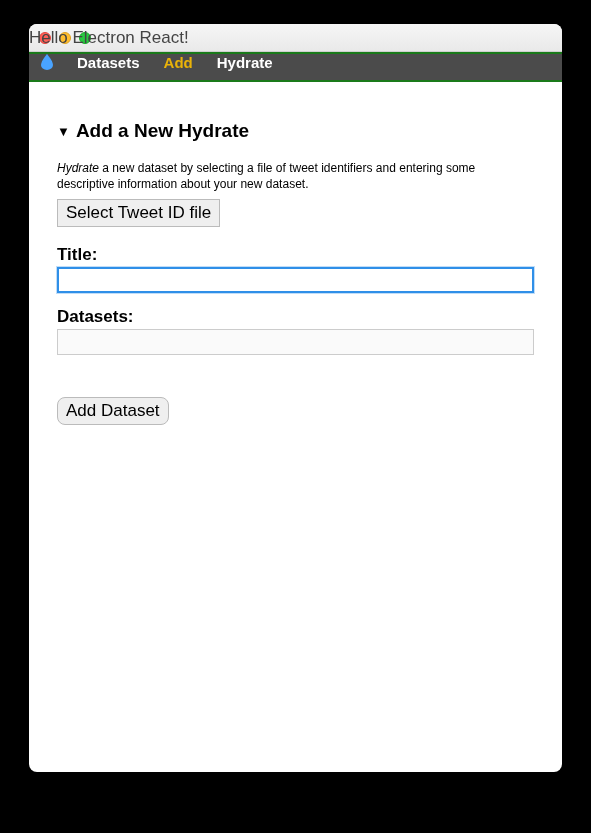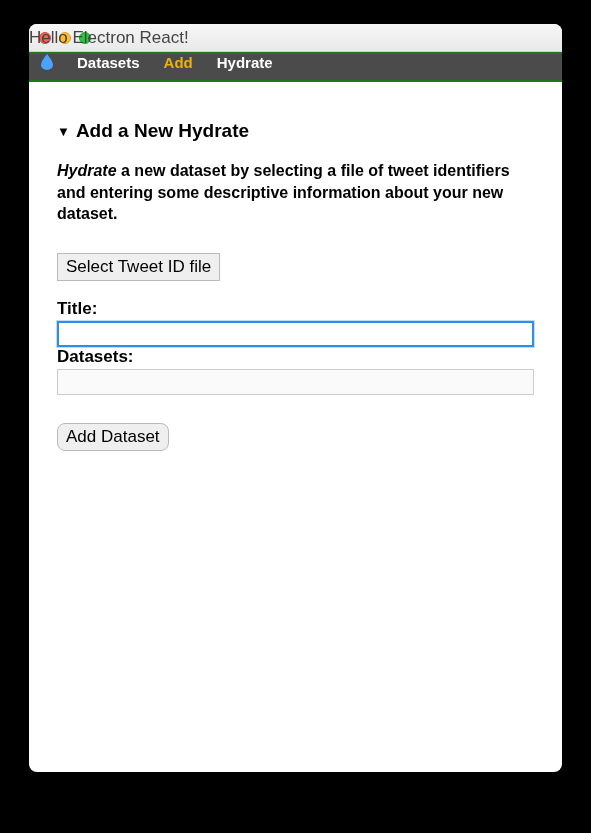--- a/index.html
+++ b/index.html
@@ -57,31 +57,31 @@
     .content {
       padding: 38px 28px 40px 28px;
       min-height: 690px;
     }
     .heading {
       font-size:19px; font-weight:700;
       display:flex; align-items:center; gap:6px;
       margin-bottom:18px;
     }
     .triangle { font-size:13px; }
-    .intro { font-size:16px; line-height:1.35; margin-bottom:28px;font-weight:bold; }
+    .intro { font-size:12px; line-height:1.35; margin-bottom:7px; }
     .intro em { font-style:italic; }
     .select-btn, .add-btn {
       font-size:17px; background:#efefef;
       border:1px solid #bbb;
       padding:3px 8px;
       cursor:pointer;
       font-family:inherit;
     }
     .select-btn { margin-bottom:18px; }
-    .field { margin-bottom:0; }
+    .field { margin-bottom:14px; }
     .field label { display:block; font-weight:700; font-size:17px; margin-bottom:2px; }
     .field input {
       width:100%; height:26px;
       border:1px solid #ccc;
       background:#fafafa;
       font-size:15px; padding:2px 6px;
     }
     .field input.focused {
       outline:none;
       border:2px solid #2f8fe8;

